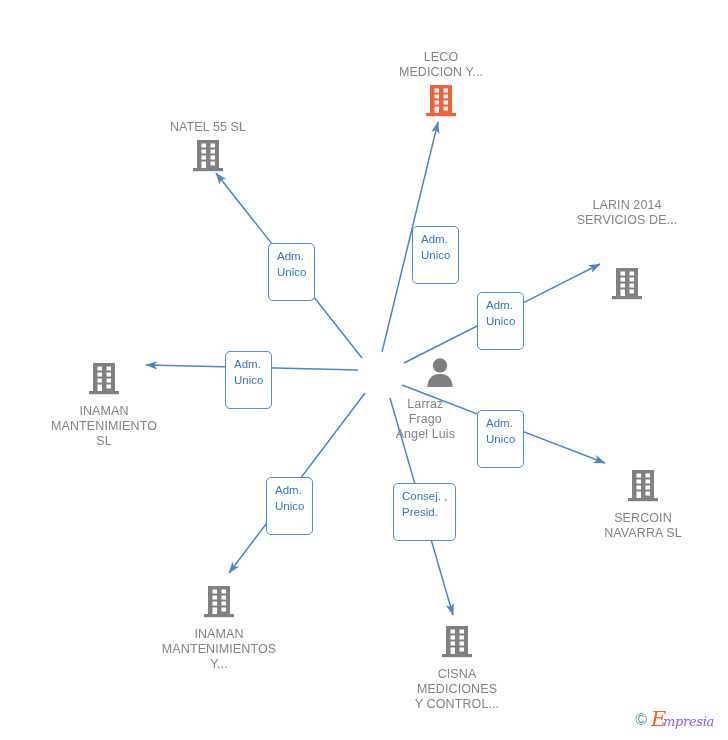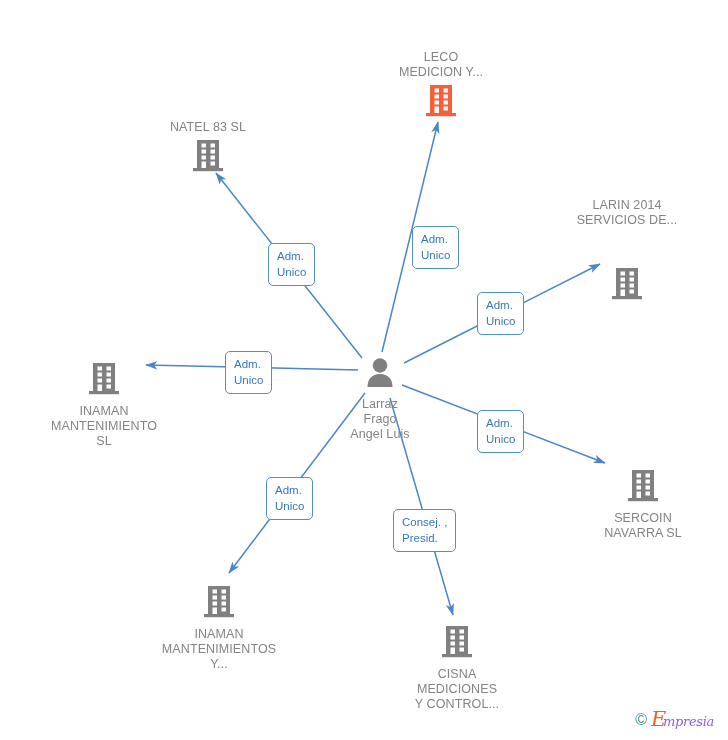--- a/index.html
+++ b/index.html
@@ -41,21 +41,21 @@
   .node-label.above { margin-bottom: 3px; }
   .icon-building, .icon-person { display: block; }
   .edge-label {
     position: absolute;
     background: #ffffff;
     border: 1.4px solid #4f8fd0;
     border-radius: 5px;
     color: #3877c0;
     font-size: 11.5px;
     line-height: 16px;
-    padding: 4px 8px 5px 8px;
+    padding: 4px 8px 20px 8px;
     text-align: left;
     white-space: pre-line;
     z-index: 5;
   }
   #watermark {
     position: absolute;
     right: 14px;
     bottom: 10px;
     display: flex;
     align-items: center;
@@ -120,21 +120,21 @@
             <rect x="17.5" y="11.5" width="4.5" height="4" fill="#ffffff"></rect>
             <rect x="8.5" y="17.5" width="4.5" height="4" fill="#ffffff"></rect>
             <rect x="17.5" y="17.5" width="4.5" height="4" fill="#ffffff"></rect>
             <rect x="8.5" y="23.5" width="4.5" height="6.5" fill="#ffffff"></rect>
             <rect x="17.5" y="23.5" width="4.5" height="4" fill="#ffffff"></rect>
             <rect x="0" y="30" width="30" height="3.2" fill="#f4603a"></rect>
           </svg>
         </span>
       </div>
       <div class="node" style="left: 208px; top: 120px;">
-        <div class="node-label above">NATEL 83 SL</div>
+        <div class="node-label above">NATEL 55 SL</div>
         <span>
           <svg width="30" height="34" viewBox="0 0 30 34" class="icon-building">
             <path d="M4 2 H26 V30 H4 Z" fill="#808080"></path>
             <rect x="8.5" y="5.5" width="4.5" height="4" fill="#ffffff"></rect>
             <rect x="17.5" y="5.5" width="4.5" height="4" fill="#ffffff"></rect>
             <rect x="8.5" y="11.5" width="4.5" height="4" fill="#ffffff"></rect>
             <rect x="17.5" y="11.5" width="4.5" height="4" fill="#ffffff"></rect>
             <rect x="8.5" y="17.5" width="4.5" height="4" fill="#ffffff"></rect>
             <rect x="17.5" y="17.5" width="4.5" height="4" fill="#ffffff"></rect>
             <rect x="8.5" y="23.5" width="4.5" height="6.5" fill="#ffffff"></rect>
@@ -229,21 +229,21 @@
             <rect x="17.5" y="17.5" width="4.5" height="4" fill="#ffffff"></rect>
             <rect x="8.5" y="23.5" width="4.5" height="6.5" fill="#ffffff"></rect>
             <rect x="17.5" y="23.5" width="4.5" height="4" fill="#ffffff"></rect>
             <rect x="0" y="30" width="30" height="3.2" fill="#808080"></rect>
           </svg>
         </span>
         <div class="node-label below">CISNA
 MEDICIONES
 Y CONTROL...</div>
       </div>
-      <div class="node" style="left: 380px; top: 356px;">
+      <div class="node" style="left: 380px; top: 356px; align-items: flex-end;">
         <span>
           <svg width="30" height="32" viewBox="0 0 30 32" class="icon-person">
             <circle cx="15" cy="9.5" r="7.2" fill="#808080"></circle>
             <path d="M15 18 C6.5 18 2.5 23.5 2.5 31 L27.5 31 C27.5 23.5 23.5 18 15 18 Z" fill="#808080"></path>
           </svg>
         </span>
         <div class="node-label below">Larraz
 Frago
 Angel Luis</div>
       </div>
@@ -254,21 +254,21 @@
       <div class="edge-label" style="left: 268px; top: 243px;">Adm.
 Unico</div>
       <div class="edge-label" style="left: 477px; top: 292px;">Adm.
 Unico</div>
       <div class="edge-label" style="left: 225px; top: 351px;">Adm.
 Unico</div>
       <div class="edge-label" style="left: 477px; top: 410px;">Adm.
 Unico</div>
       <div class="edge-label" style="left: 266px; top: 477px;">Adm.
 Unico</div>
-      <div class="edge-label" style="left: 393px; top: 509px;">Consej. ,
+      <div class="edge-label" style="left: 393px; top: 483px;">Consej. ,
 Presid.</div>
     </div>
 
   <div id="watermark">
     <span class="wm-copy">©</span>
     <span style="display:flex;align-items:baseline;">
       <span class="wm-e">E</span>
       <span class="wm-rest">mpresia</span>
     </span>
   </div>

